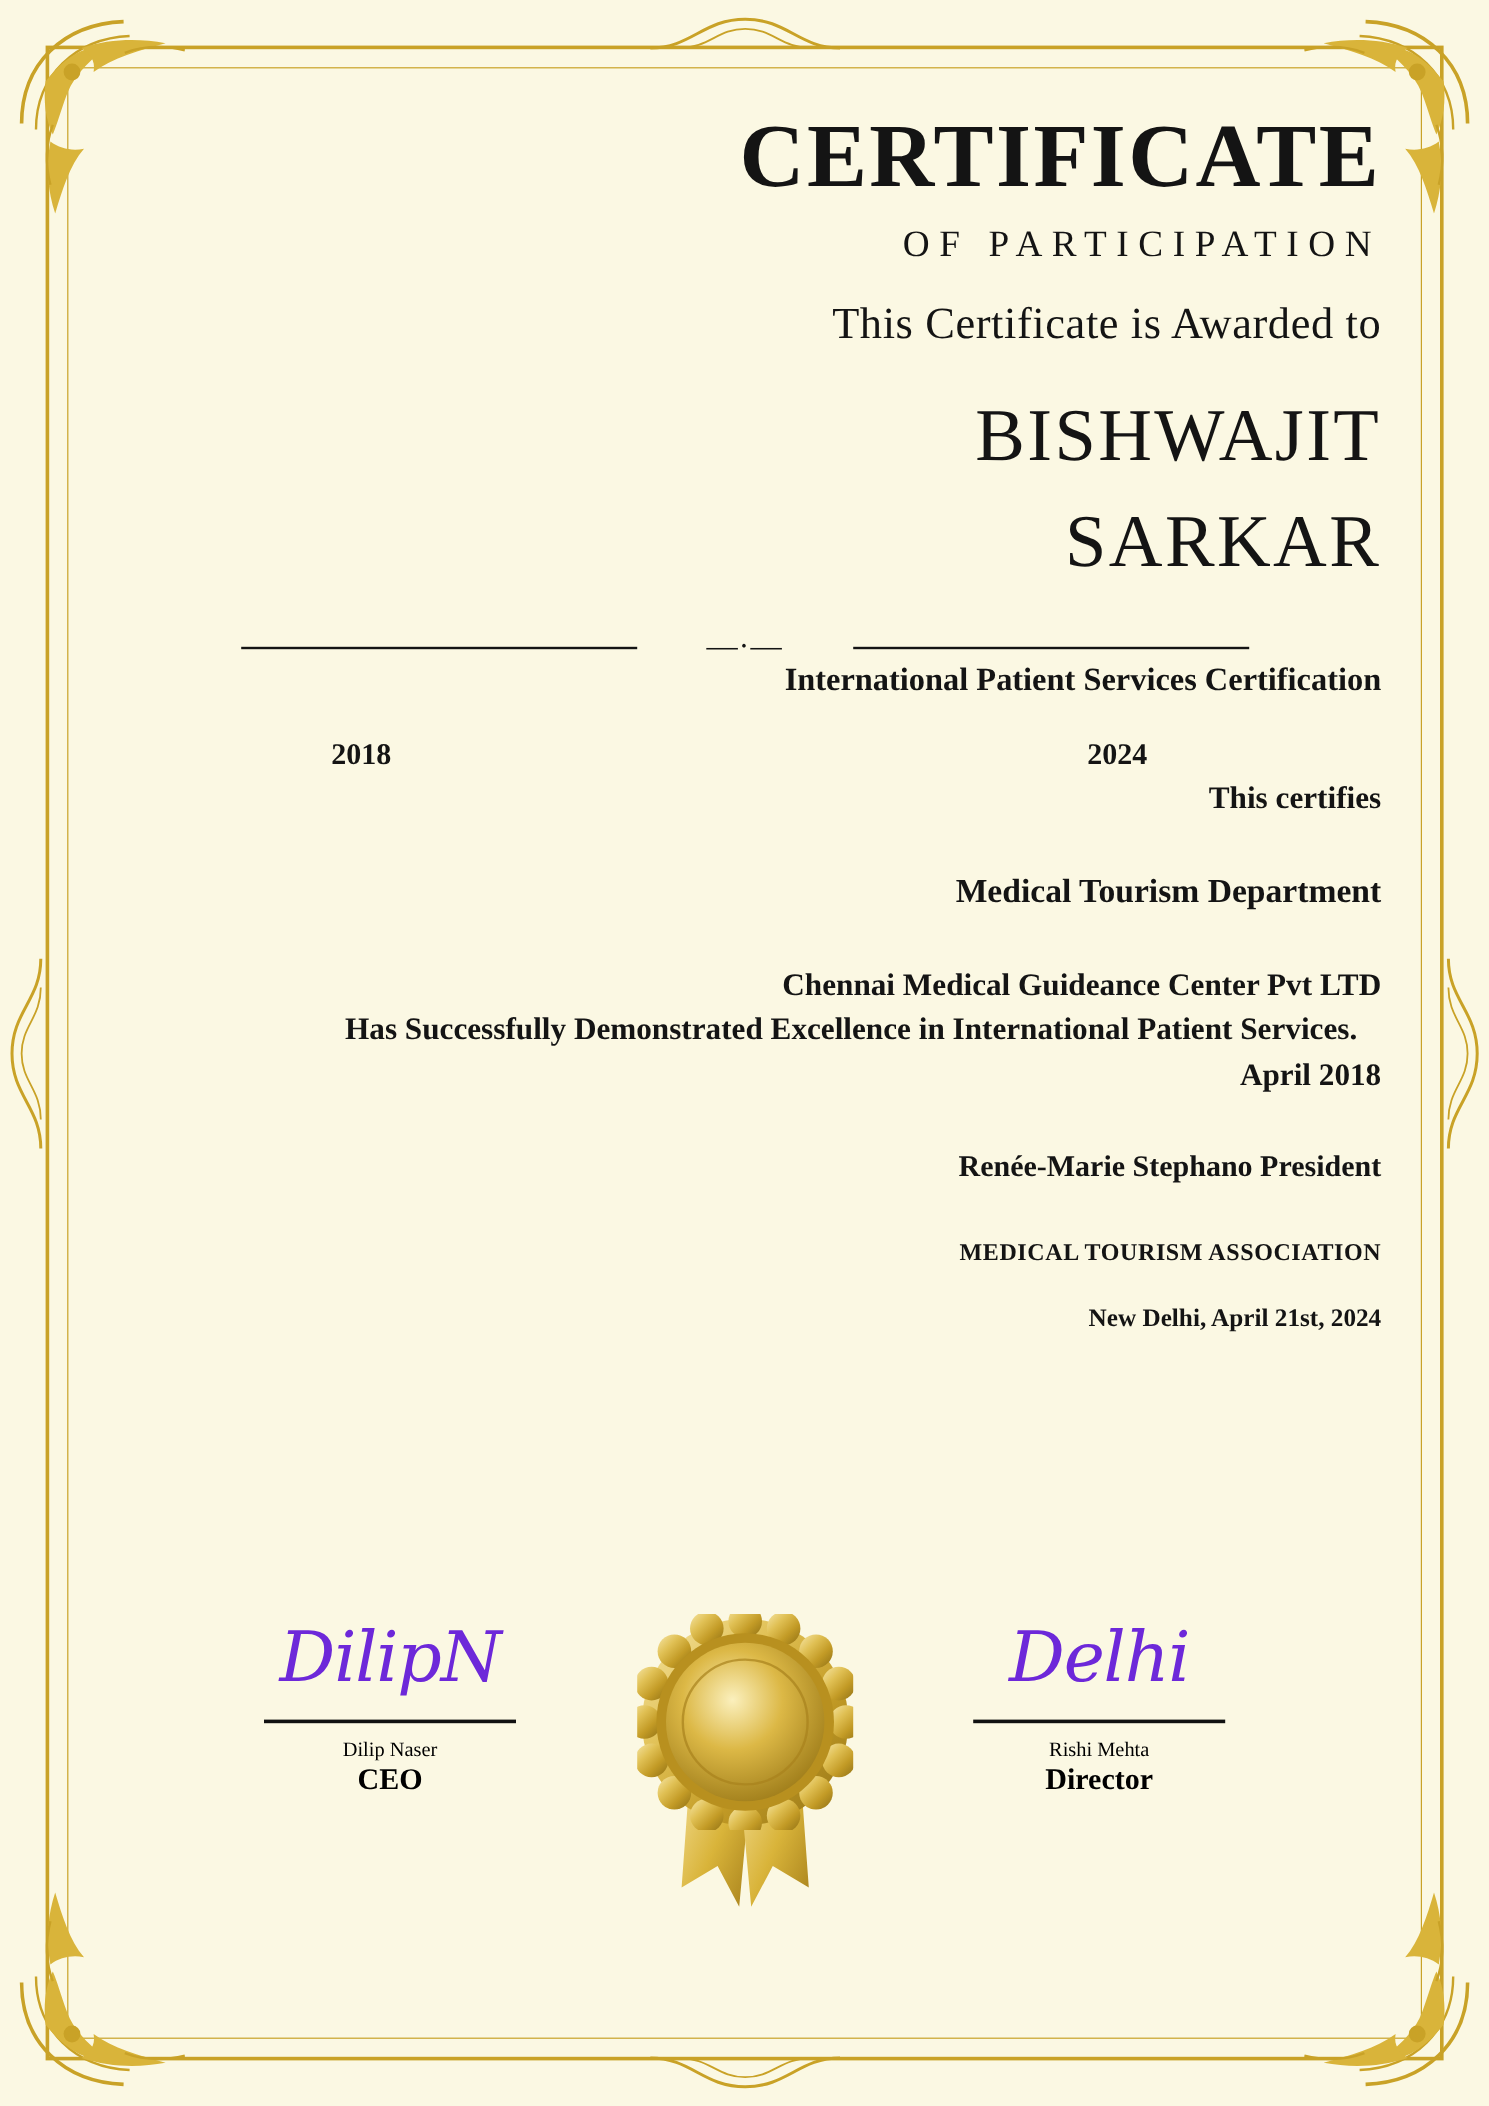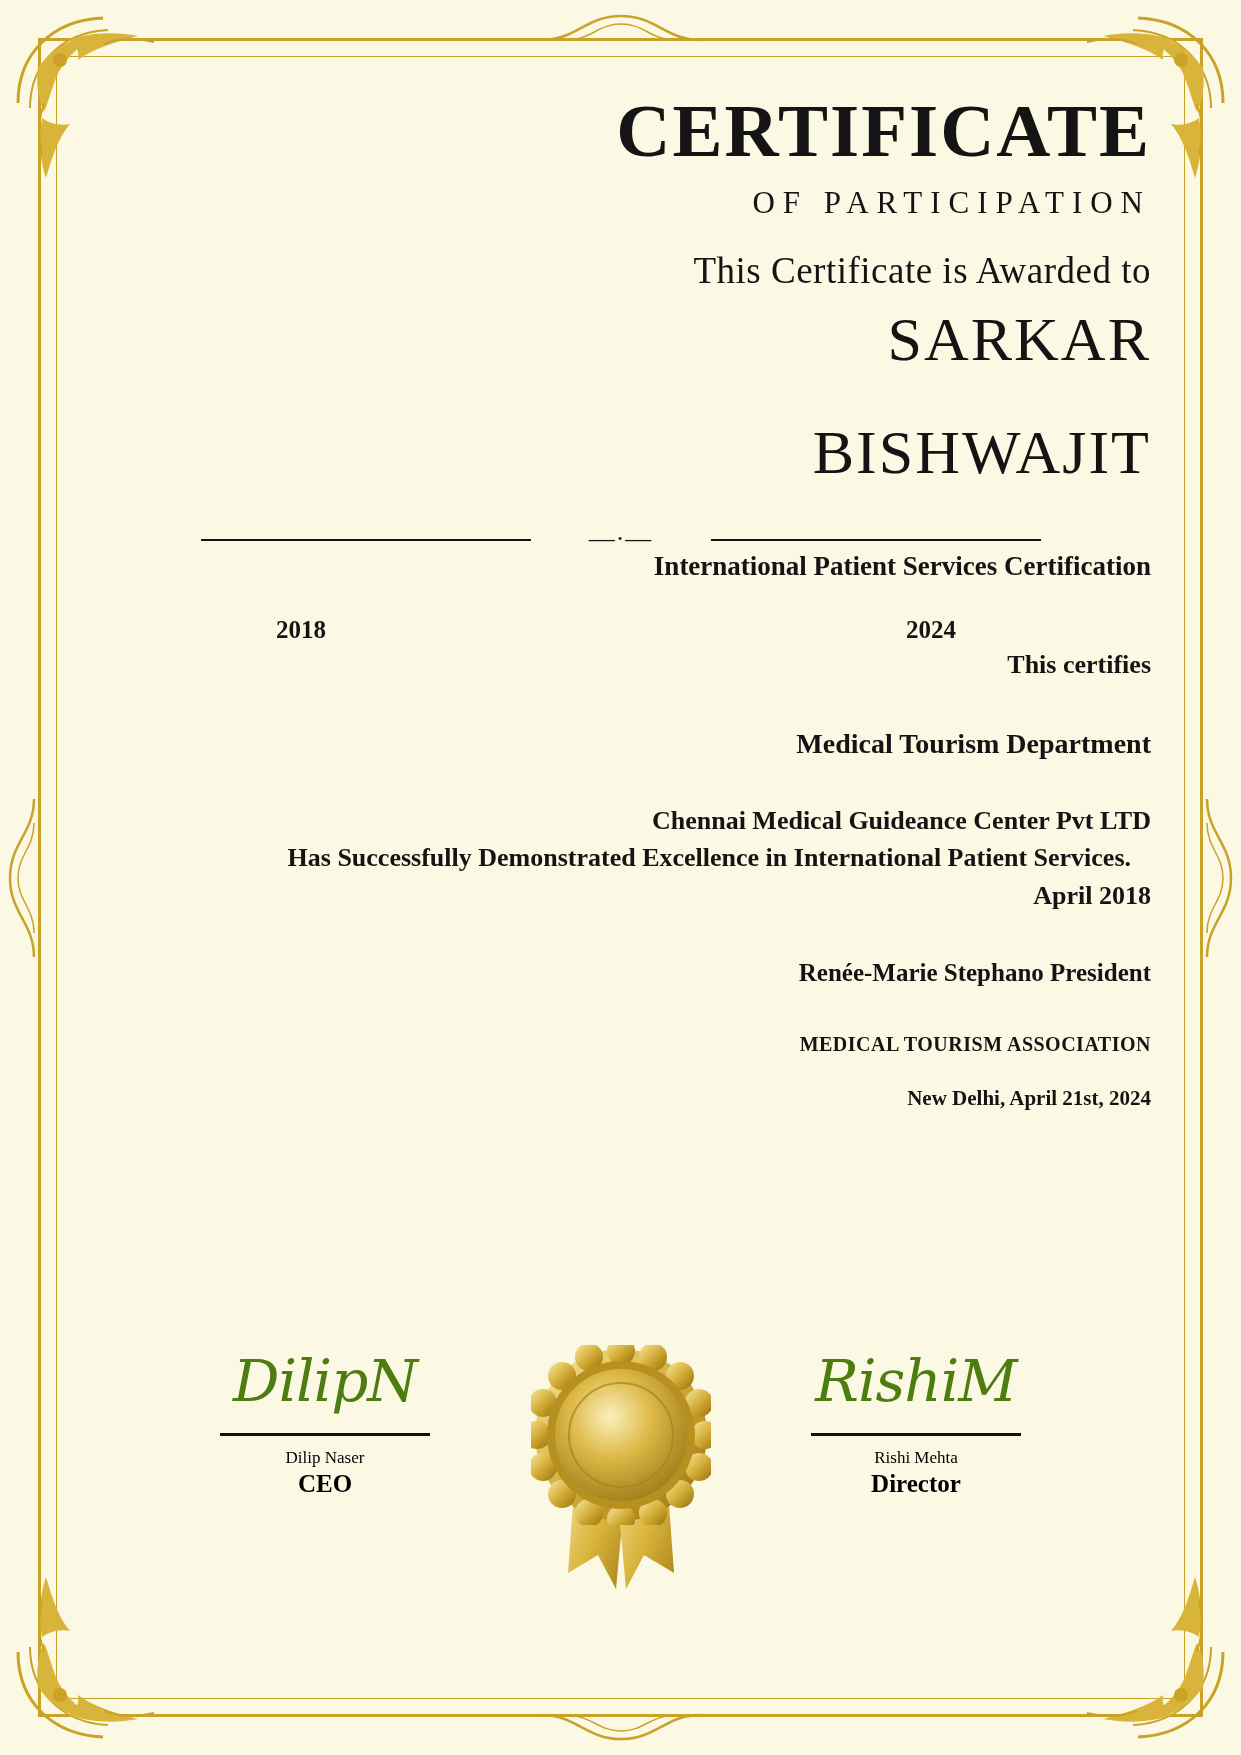--- a/index.html
+++ b/index.html
@@ -200,21 +200,21 @@
     text-align: center;
   }
   .sig-block.left  { left: 85px;  top: 10px; }
   .sig-block.right { right: 85px; top: 10px; }
 
   .sig-script {
     font-family: "DejaVu Serif", serif;
     font-style: italic;
     font-size: 58px;
     line-height: 1.0;
-    color: #4d7c0f;
+    color: #6d28d9;
     height: 92px;
     display: flex;
     align-items: center;
     justify-content: center;
     letter-spacing: -1px;
   }
   .sig-rule {
     width: 210px;
     height: 3px;
     background: #111;
@@ -354,22 +354,22 @@
         <path d="M30 34 C55 34 62 18 85 18 C108 18 115 34 140 34" stroke-width="1.5"></path>
       </g>
     </svg>
   </div>
 
   <div class="content">
     <div class="title">CERTIFICATE</div>
     <div class="subtitle">OF PARTICIPATION</div>
     <div class="awarded-line">This Certificate is Awarded to</div>
 
+    <div class="recipient">BISHWAJIT</div>
     <div class="recipient" style="margin-top:6px;">SARKAR</div>
-    <div class="recipient">BISHWAJIT</div>
 
     <div class="divider">
       <div class="bar left"></div>
       <div class="bar right"></div>
       <div class="swirl">—·—</div>
     </div>
 
     <div class="program">International Patient Services Certification</div>
 
     <div class="years">
@@ -445,20 +445,20 @@
             </g>
           </g>
           <circle r="74" fill="#b8901f"></circle>
           <circle r="66" fill="url(#sg2)"></circle>
           <circle r="52" fill="none" stroke="#a8821c" stroke-width="2" opacity="0.7"></circle>
         </g>
       </svg>
     </div>
 
     <div class="sig-block right">
-      <div class="sig-script">RishiM</div>
+      <div class="sig-script">Delhi</div>
       <div class="sig-rule"></div>
       <div class="sig-name">Rishi Mehta</div>
       <div class="sig-role">Director</div>
     </div>
 
   </div>
 </div>
 
 </body></html>

